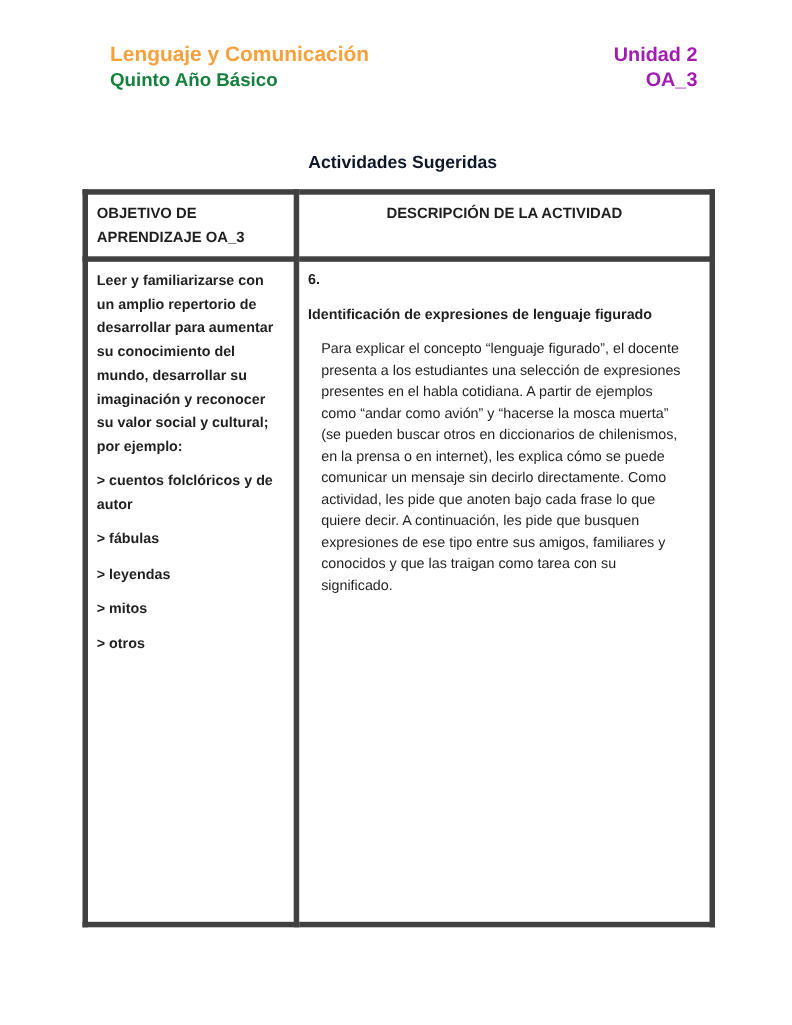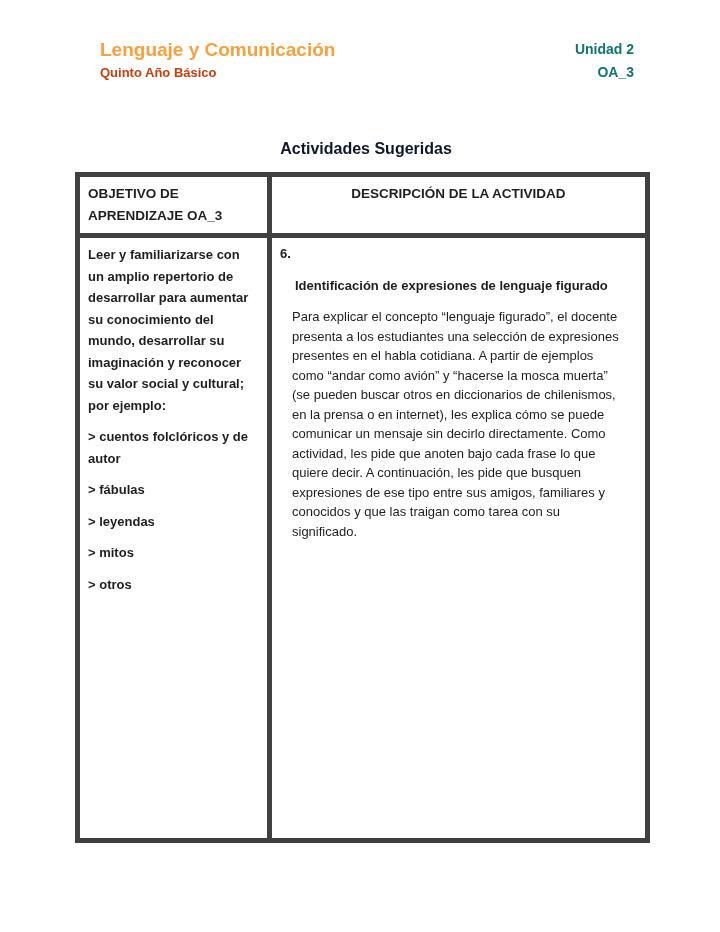--- a/index.html
+++ b/index.html
@@ -22,30 +22,30 @@
     justify-content: space-between;
     align-items: flex-start;
   }
   .hdr-subject {
     font-size: 19px;
     font-weight: bold;
     color: #F7A13C;
     line-height: 23px;
   }
   .hdr-grade {
-    font-size: 13px;
+    font-size: 17px;
     font-weight: bold;
-    color: #c2410c;
+    color: #15803d;
     line-height: 23px;
   }
   .hdr-right { text-align: right; }
   .hdr-unit, .hdr-oa {
-    font-size: 14px;
+    font-size: 18px;
     font-weight: bold;
-    color: #0f766e;
+    color: #a21caf;
     line-height: 23px;
   }
   .doc-title {
     position: absolute;
     top: 140px;
     left: 0;
     width: 100%;
     text-align: center;
     font-size: 16px;
     font-weight: bold;
@@ -93,21 +93,21 @@
     font-weight: normal;
   }
   .obj-intro { margin: 0 0 10px 0; }
   .obj-item { margin: 0 0 10px 0; }
   .act-number {
     font-weight: bold;
     margin: 0 0 12px 0;
   }
   .act-heading {
     font-weight: bold;
-    margin: 0 0 9px 15px;
+    margin: 0 0 9px 0;
   }
   .act-body { margin: 12px; }
 </style>
 </head>
 <body>
 
 <div class="page">
 
   <div class="doc-header">
     <div class="hdr-left">

